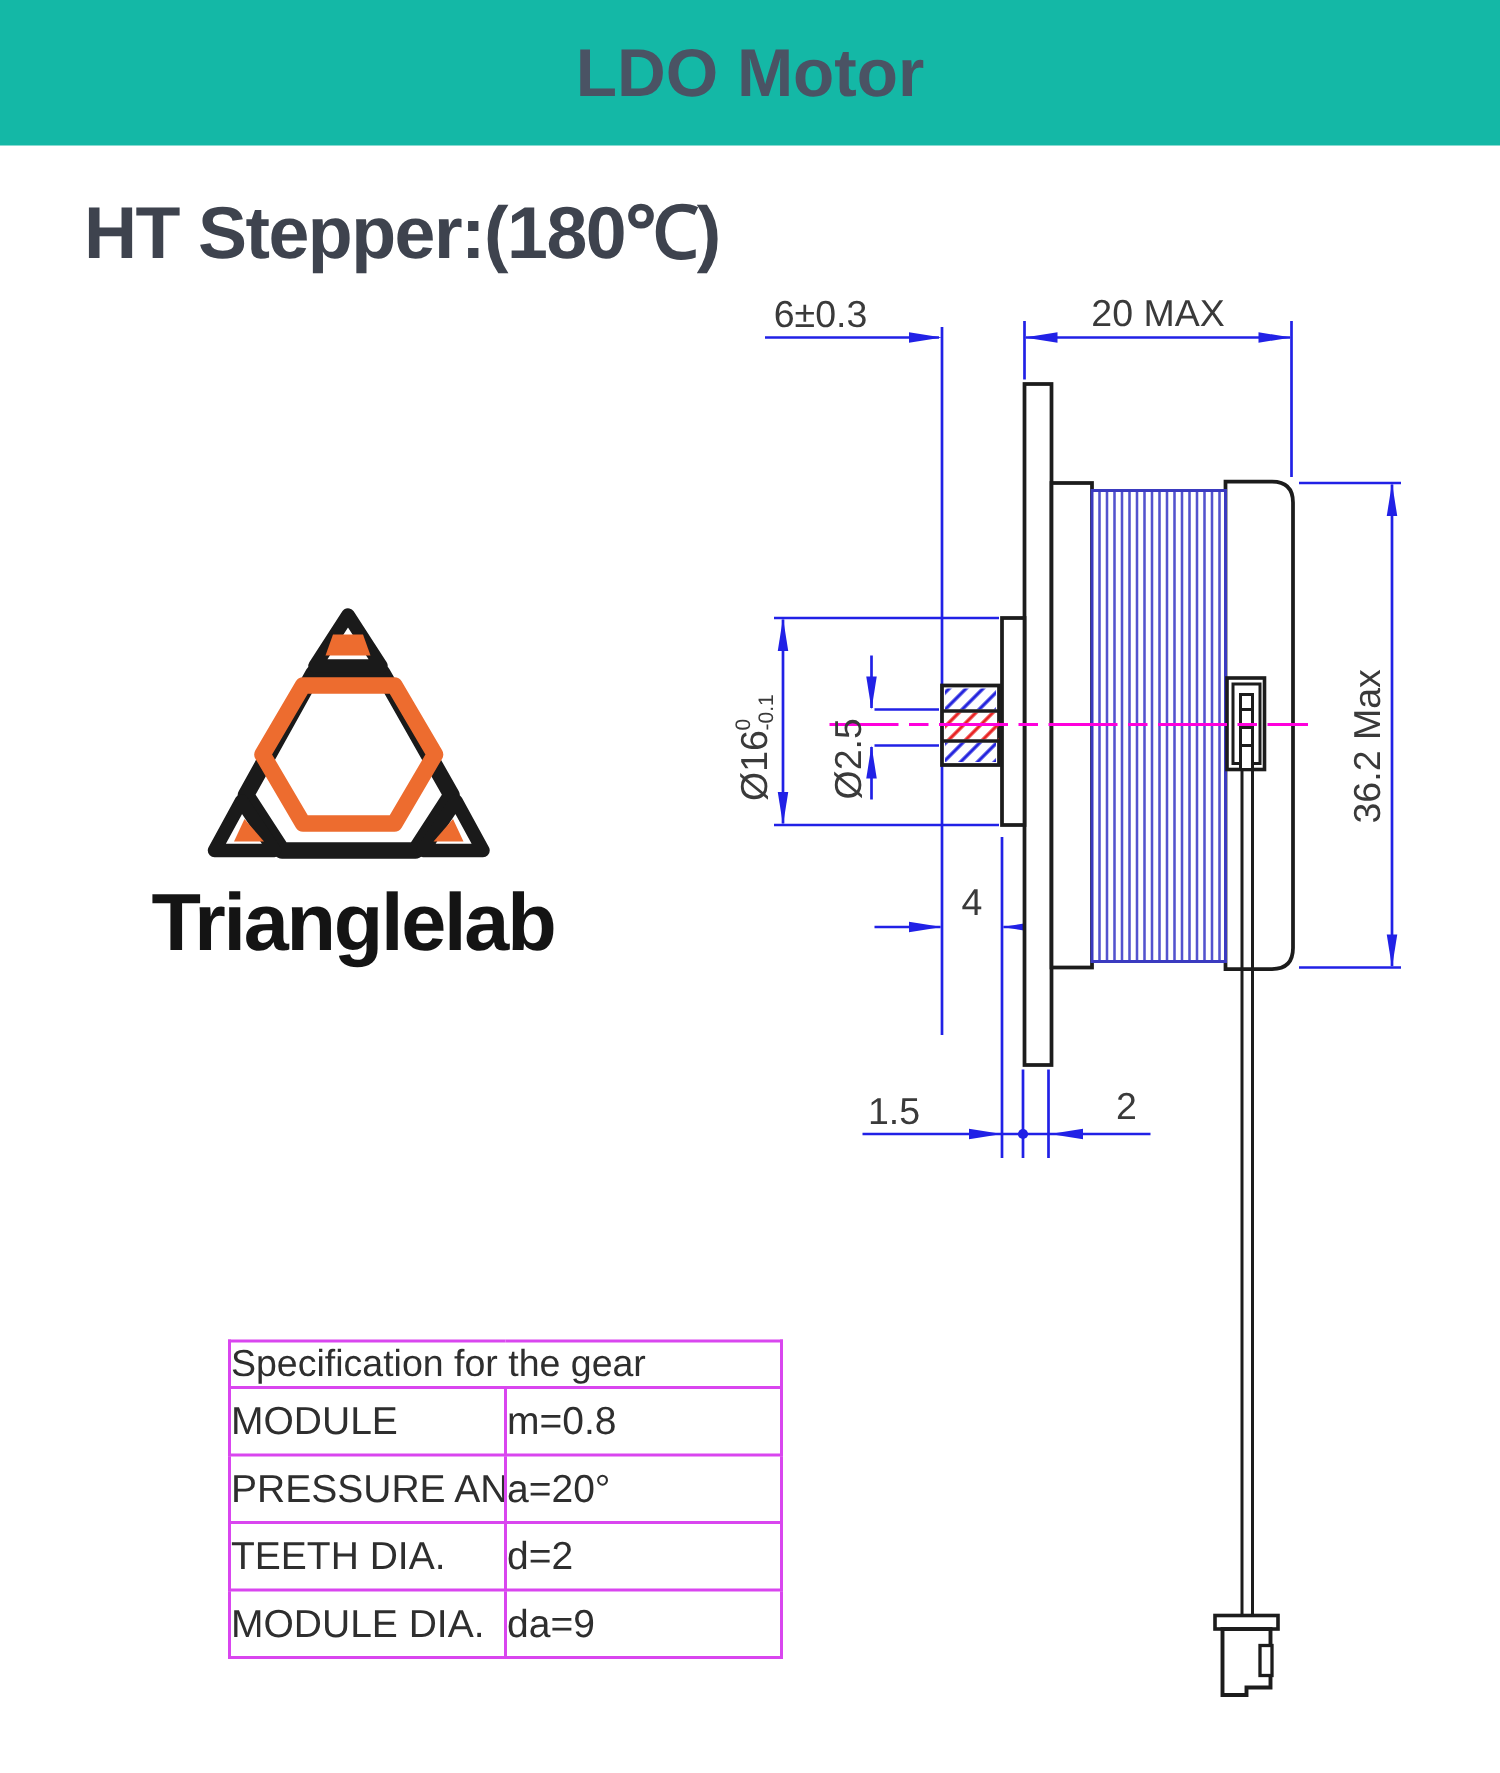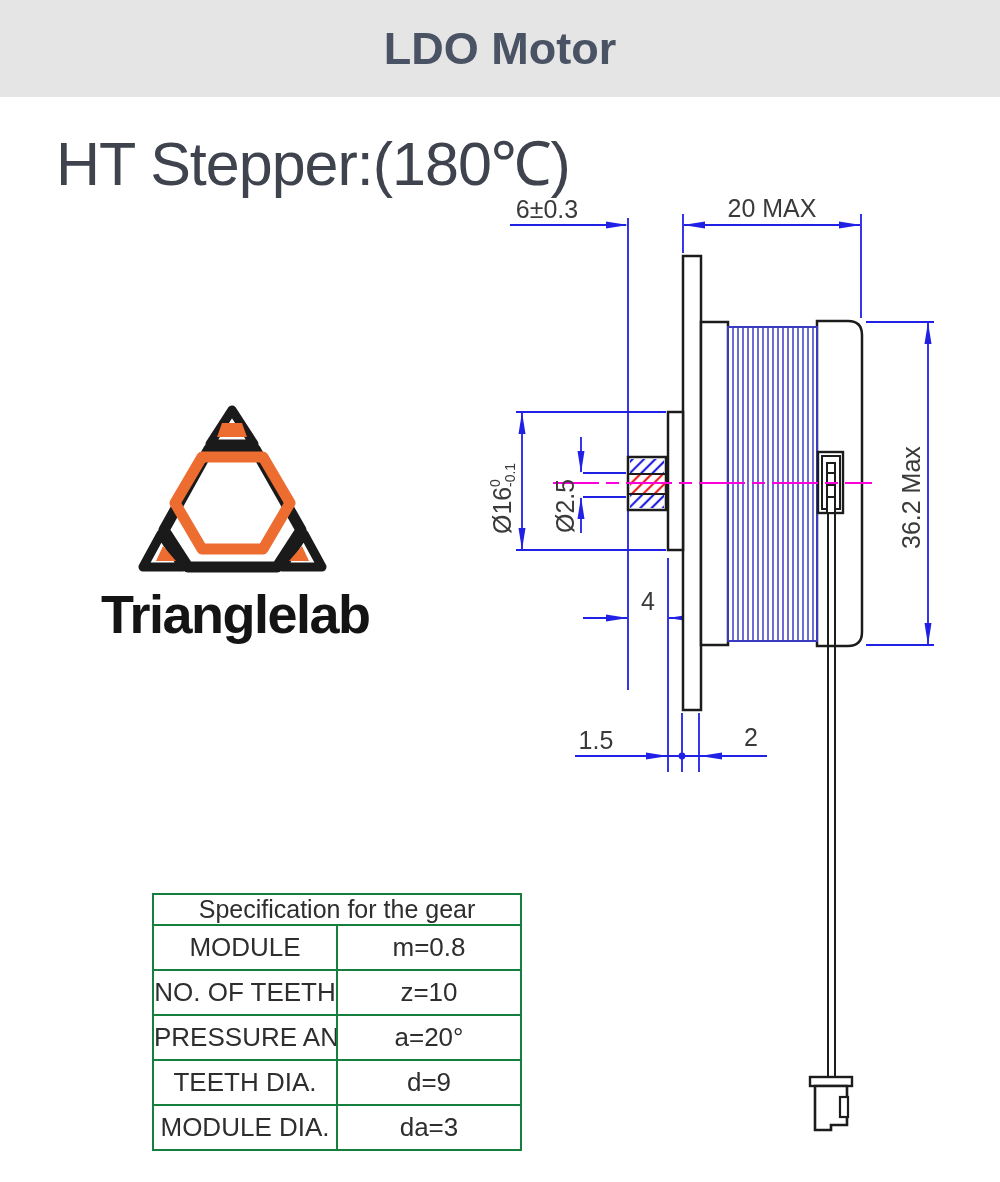--- a/index.html
+++ b/index.html
@@ -2,40 +2,40 @@
 <html><head>
 <meta charset="utf-8">
 <style>
   html,body{margin:0;padding:0;}
   body{
     width:1000px;height:1182px;position:relative;background:#ffffff;
     font-family:"Liberation Sans", sans-serif;overflow:hidden;
   }
   .banner{
     position:absolute;left:0;top:0;width:1000px;height:97px;
-    background:#e5e5e5;display:flex;align-items:center;justify-content:center;
+    background:#14b8a6;display:flex;align-items:center;justify-content:center;
   }
   .banner-title{
     font-size:45px;font-weight:bold;color:#4A5364;letter-spacing:0px;
   }
   .heading{
     position:absolute;left:56px;top:120px;
-    font-size:61px;font-weight:normal;color:#3E434E;letter-spacing:-1px;
+    font-size:49px;font-weight:bold;color:#3E434E;letter-spacing:-1px;
   }
   .logo-svg{position:absolute;left:95px;top:400px;}
   .drawing-svg{position:absolute;left:0;top:180px;}
   .dim-text{fill:#3a3a3a;font-size:25px;font-family:"Liberation Sans",sans-serif;}
   .dim-text-sm{fill:#3a3a3a;font-size:14px;font-family:"Liberation Sans",sans-serif;}
   .spec-table{
     position:absolute;left:152px;top:893px;width:370px;
     border-collapse:collapse;table-layout:fixed;
     font-size:26px;color:#2e2e2e;
   }
   .spec-table td{
-    border:2px solid #15803d;text-align:center;vertical-align:middle;
+    border:2px solid #d946ef;text-align:left;vertical-align:middle;
     padding:0;overflow:hidden;white-space:nowrap;
   }
   .spec-table .hdr td{height:29px;font-size:25px;}
   .spec-table .row td{height:43px;}
   .col-label{width:220px;margin-left:40px;}
   .col-value{width:148px;}
 </style>
 </head>
 <body>
 
@@ -196,29 +196,25 @@
 <table class="spec-table">
   <tbody>
       <tr class="hdr">
     <td colspan="2">Specification for the gear</td>
   </tr>
   <tr class="row">
     <td class="col-label">MODULE</td>
     <td class="col-value">m=0.8</td>
   </tr>
   <tr class="row">
-    <td class="col-label">NO. OF TEETH</td>
-    <td class="col-value">z=10</td>
-  </tr>
-  <tr class="row">
     <td class="col-label">PRESSURE ANGLE</td>
     <td class="col-value">a=20°</td>
   </tr>
   <tr class="row">
     <td class="col-label">TEETH DIA.</td>
-    <td class="col-value">d=9</td>
+    <td class="col-value">d=2</td>
   </tr>
   <tr class="row">
     <td class="col-label">MODULE DIA.</td>
-    <td class="col-value">da=3</td>
+    <td class="col-value">da=9</td>
   </tr>
 </tbody>
   </table>
 
 </body></html>

